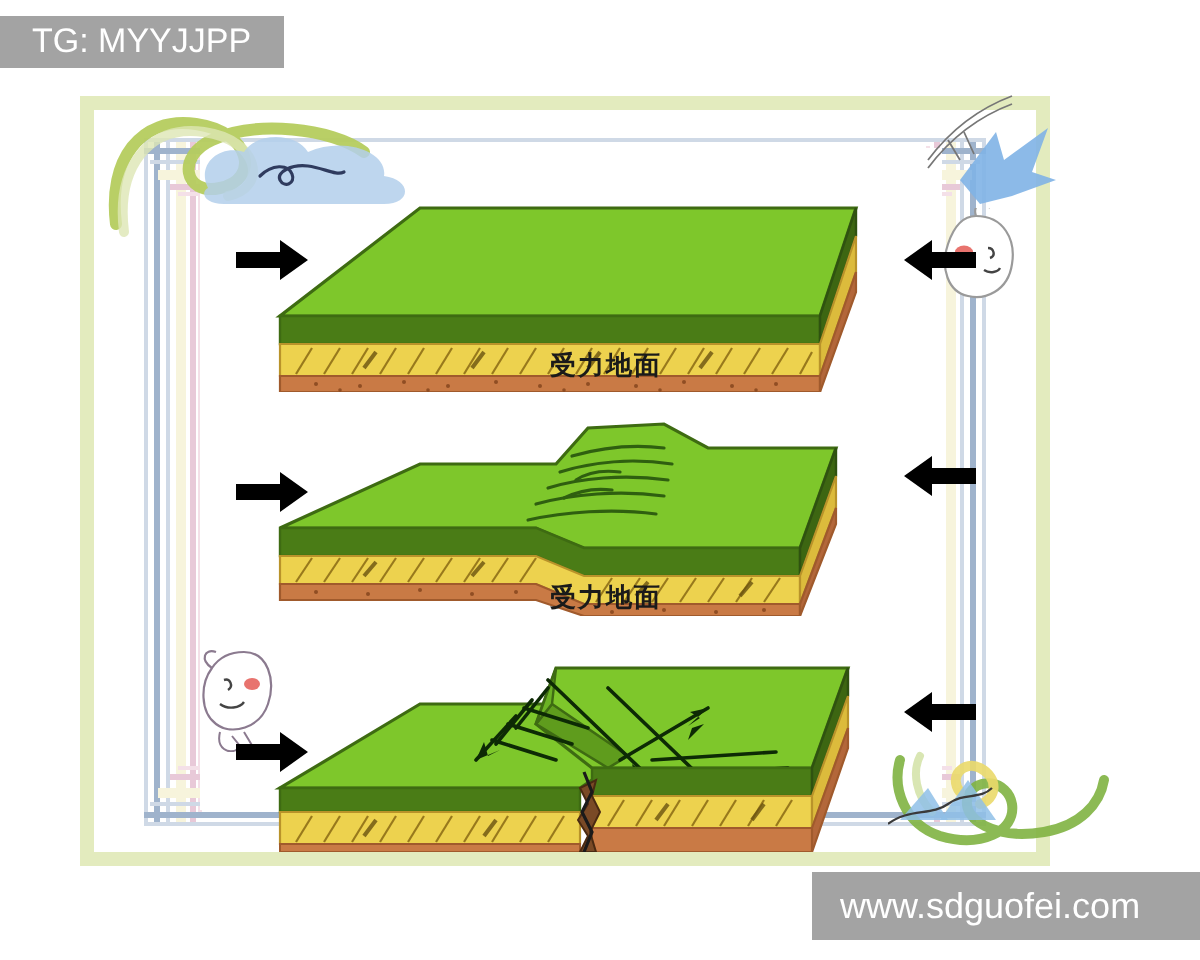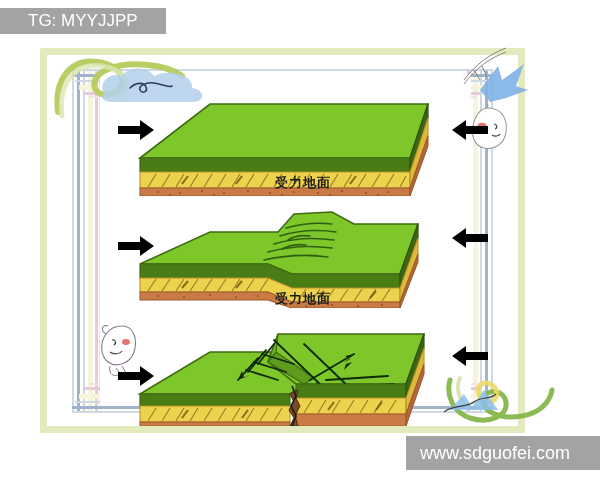--- a/index.html
+++ b/index.html
@@ -40,21 +40,21 @@
 
   
   .wm{
     position:absolute;
     background:rgba(128,128,128,.72);
     color:#ffffff;
     font-family:"Liberation Sans",sans-serif;
     display:flex;align-items:center;
     white-space:nowrap;
   }
-  #wm-top{left:0;top:8px;height:26px;padding:0 28px;font-size:17px;}
+  #wm-top{left:0;top:8px;height:26px;padding:0 16px;font-size:17px;}
   #wm-bottom{left:406px;top:436px;height:34px;width:194px;padding:0 0 0 14px;font-size:18px;}
 
   .doodle{position:absolute;pointer-events:none;}
 </style>
 </head>
 <body>
 
 <div id="stage">
 
   <div class="frame-outer"></div>

